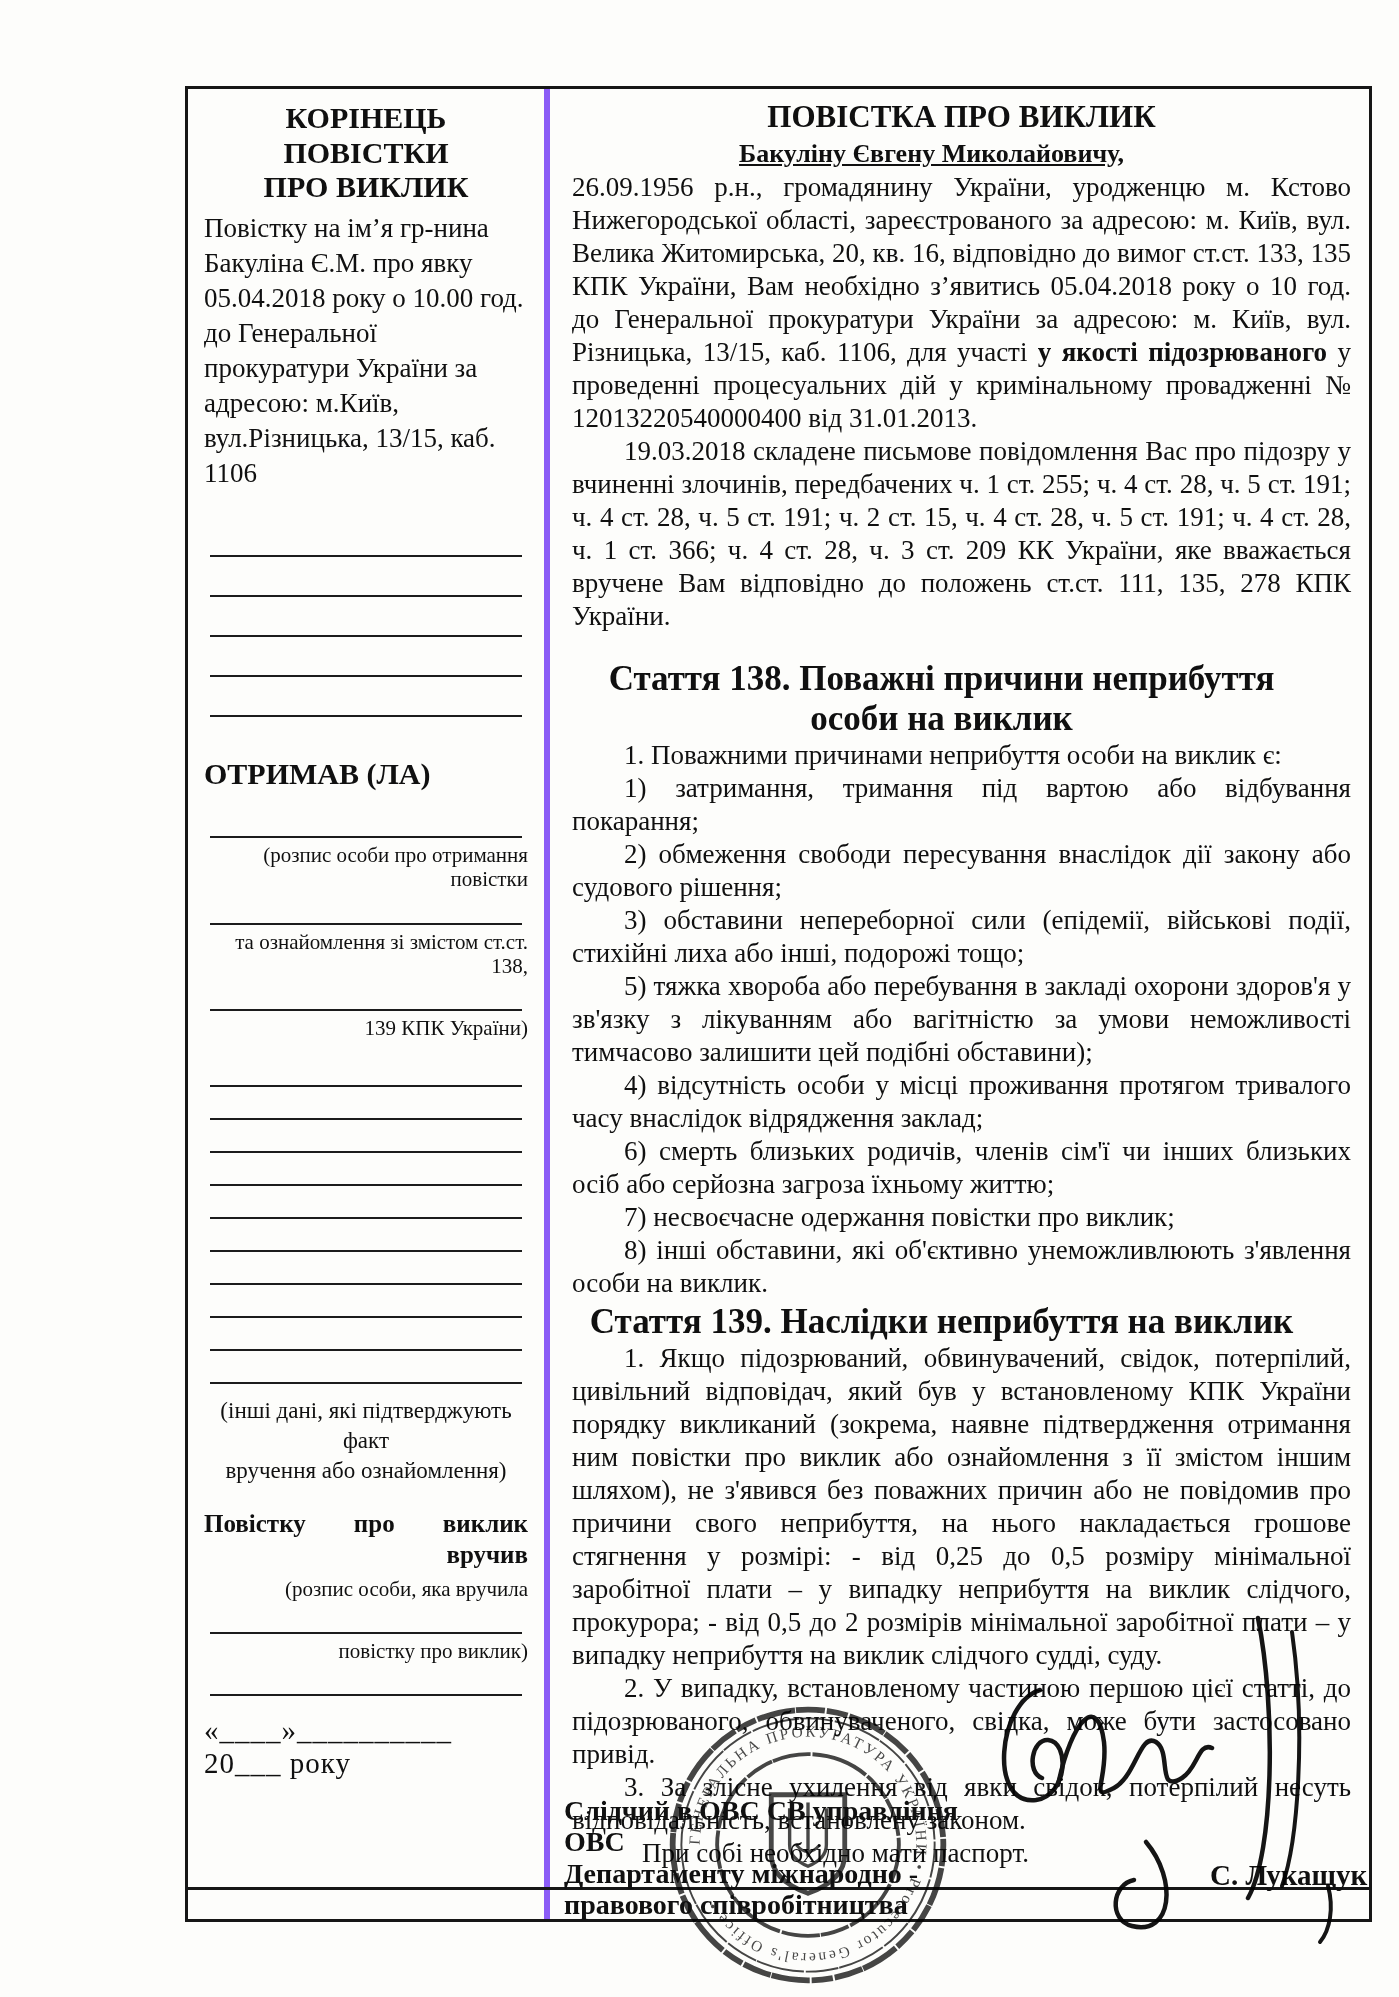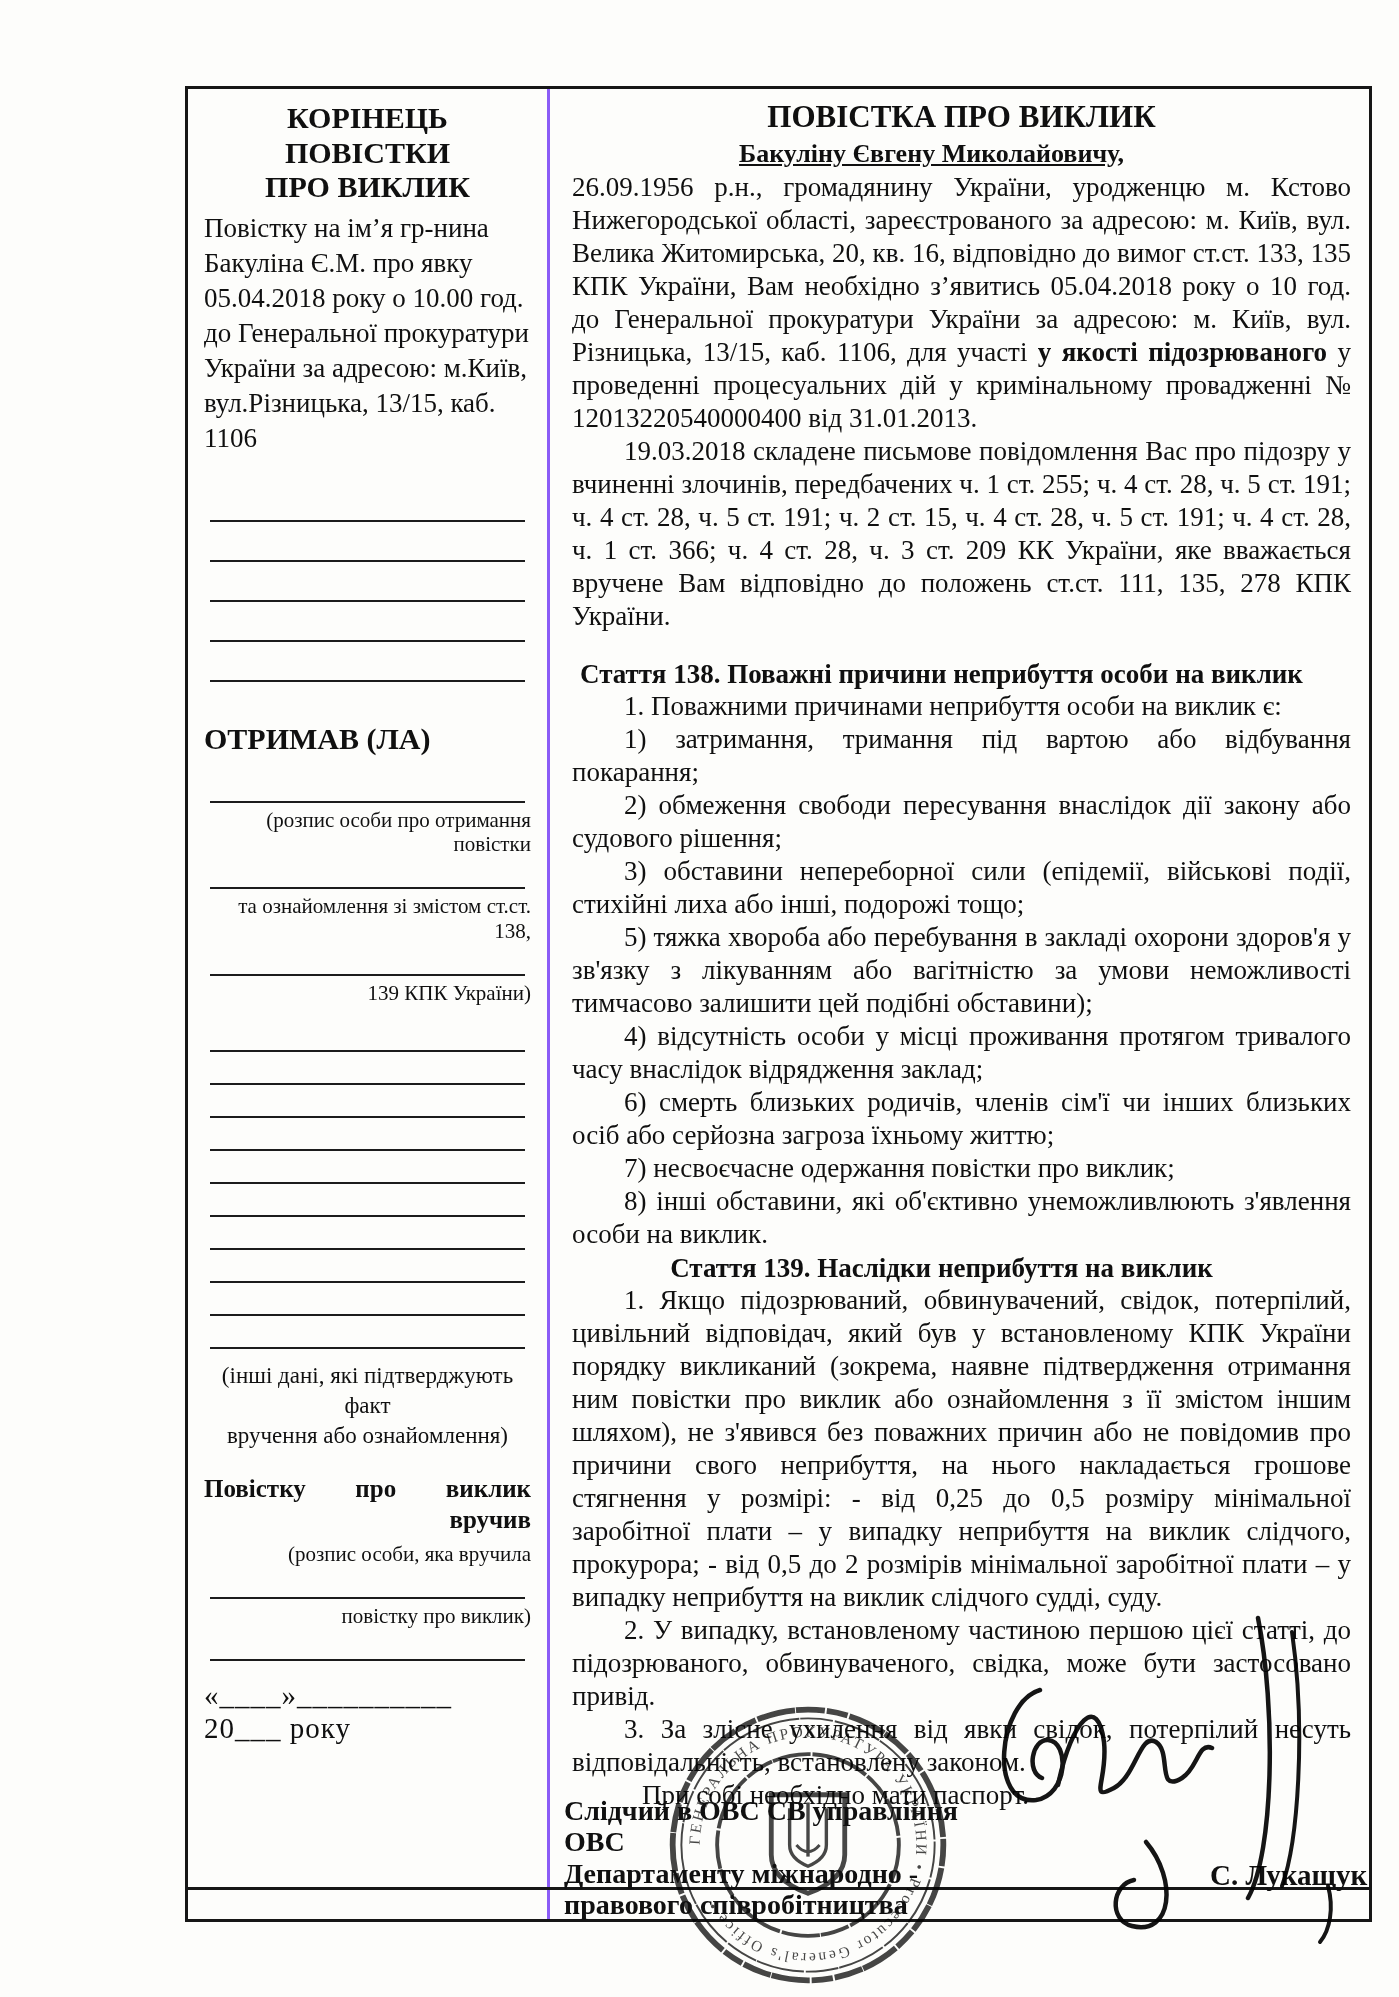--- a/index.html
+++ b/index.html
@@ -8,21 +8,21 @@
     background:#fdfdfb;color:#101010;
     font-family:"Liberation Serif","DejaVu Serif",serif;
     -webkit-font-smoothing:antialiased;
   }
   .sheet{
     position:absolute;left:185px;top:86px;width:1187px;height:1836px;
     border:3px solid #161616;box-sizing:border-box;background:transparent;
   }
   .stub-col{
     position:absolute;left:0;top:0;width:362px;height:100%;
-    border-right:3px solid #8b5cf6;box-sizing:border-box;
+    border-right:6px solid #8b5cf6;box-sizing:border-box;
     padding:10px 16px 0 16px;
   }
   .main-col{
     position:absolute;left:362px;top:0;right:0;height:100%;
     box-sizing:border-box;padding:6px 18px 0 22px;
   }
   .strip-line{
     position:absolute;left:0;right:0;top:1798px;height:0;
     border-top:3px solid #161616;
   }
@@ -37,21 +37,21 @@
   .deliver{font-weight:bold;font-size:25px;line-height:1.25;margin:22px 0 0 0;}
   .deliver .l1{text-align:justify;text-align-last:justify;}
   .deliver .l2{display:flex;align-items:flex-end;flex-direction:column;}
   .deliver .l2 .fill{flex:1;border-bottom:2px solid #1c1c1c;margin-left:4px;height:26px;}
   .date-line{font-size:29px;margin:18px 0 0 0;letter-spacing:1px;}
   
   .m-title{font-weight:bold;font-size:31px;text-align:center;margin:4px 0 4px 0;}
   .addressee{font-weight:bold;font-size:26px;text-align:center;text-decoration:underline;margin:2px 60px 2px 0;}
   p.j{font-size:27px;line-height:33px;text-align:justify;margin:0;}
   p.ind{text-indent:52px;}
-  .h-art{font-weight:bold;font-size:27px;text-align:center;margin:26px 40px 0 0;}
+  .h-art{font-weight:bold;font-size:35px;text-align:center;margin:26px 40px 0 0;}
   .h-art.second{margin-top:2px;}
   .items p{margin:0;}
   .passport{font-size:27px;line-height:33px;text-indent:70px;margin:0;}
   .officer{
     position:absolute;left:14px;top:1706px;width:450px;z-index:3;
     font-weight:bold;font-size:28px;line-height:1.12;
   }
   .officer-name{
     position:absolute;left:660px;top:1770px;z-index:3;
     font-weight:bold;font-size:29px;

